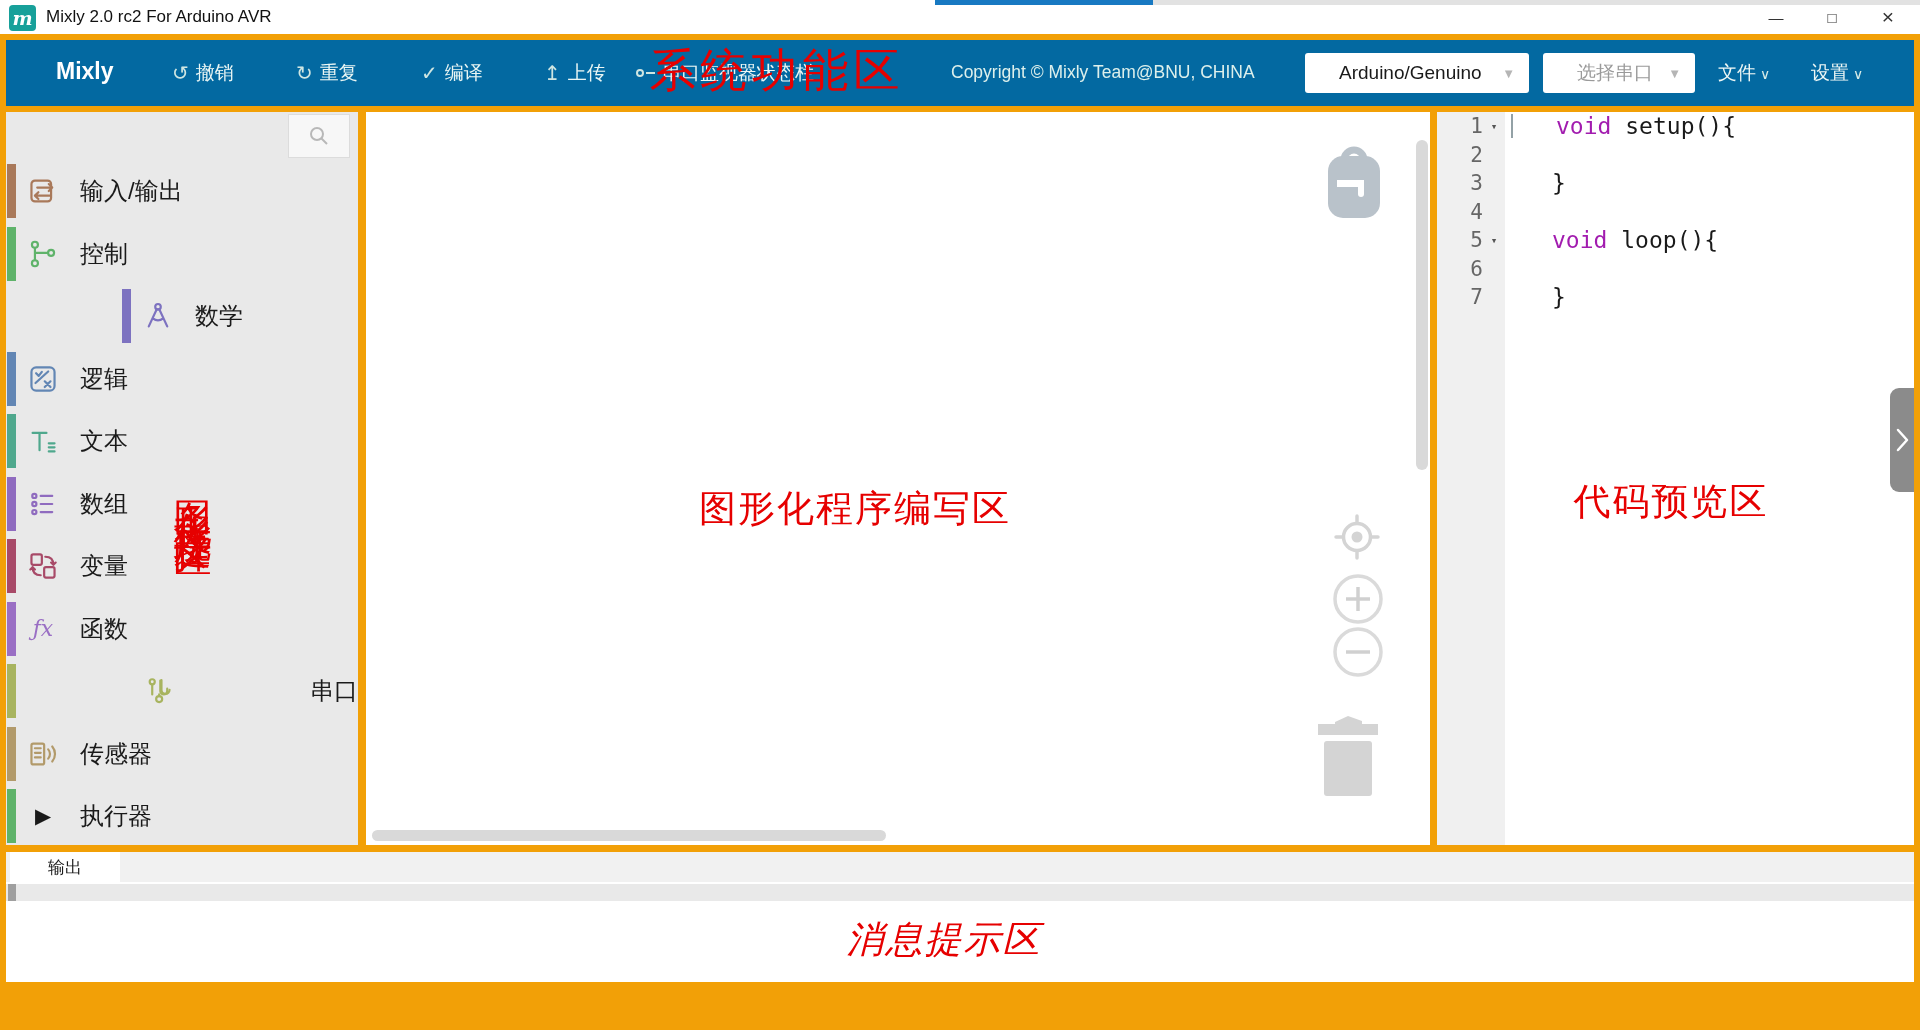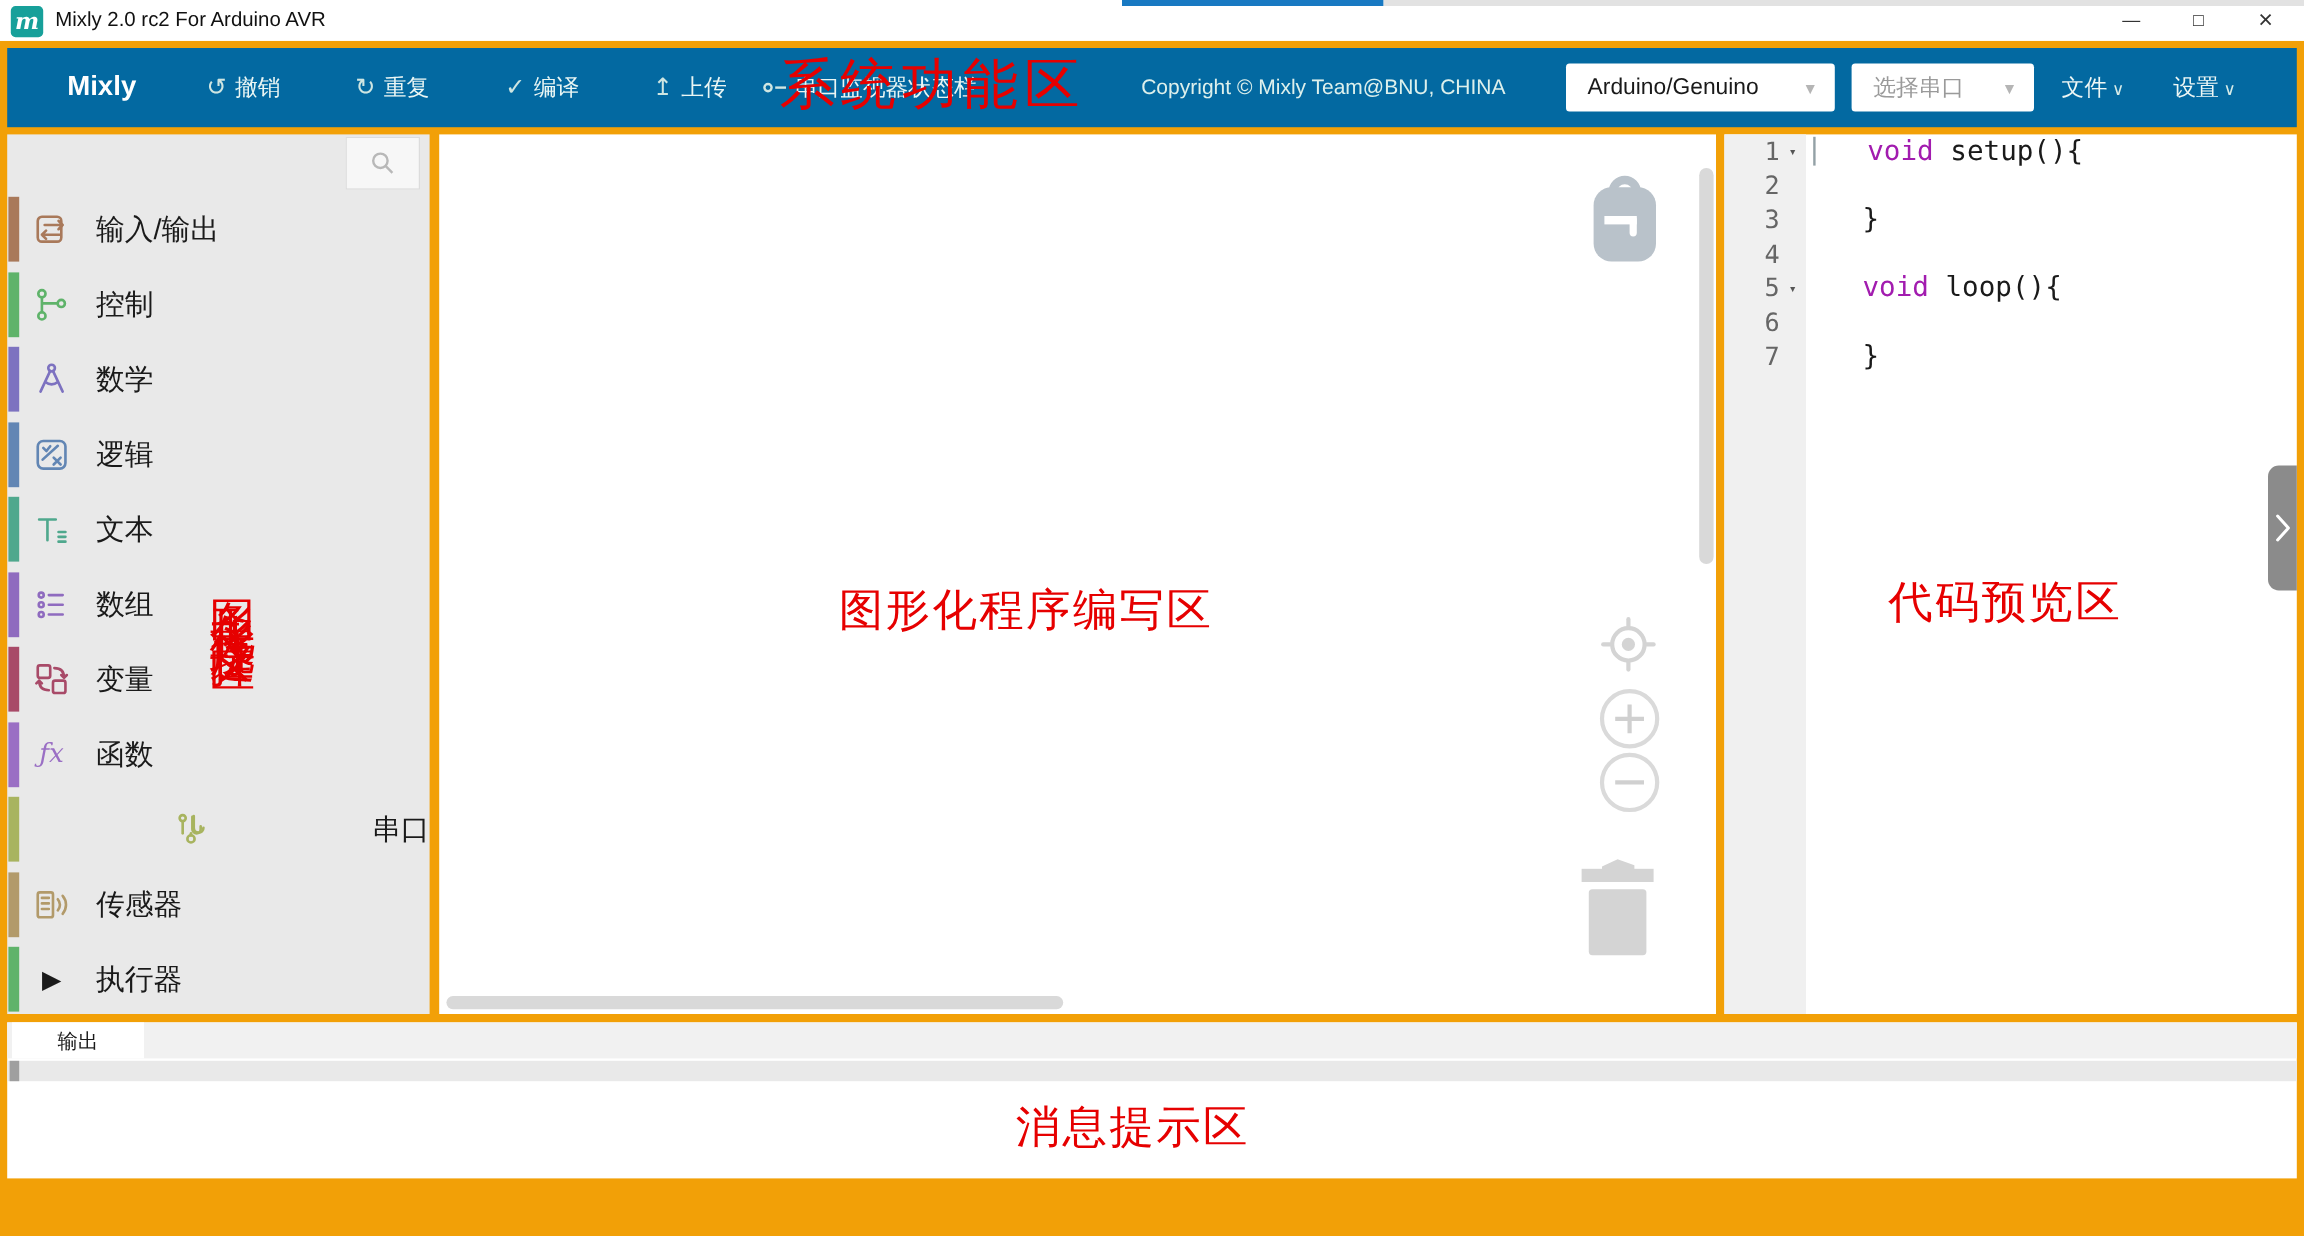--- a/index.html
+++ b/index.html
@@ -28,21 +28,21 @@
   .tb-btn { position:absolute; top:0; height:66px; display:flex; align-items:center; gap:7px;
             color:#eaf6f4; font-size:19px; cursor:default; }
   .tb-icon { color:#cfe6e2; font-size:20px; line-height:1; }
   .tb-undo { left:166px; } .tb-redo { left:290px; } .tb-compile { left:415px; }
   .tb-upload { left:538px; } .tb-serial { left:630px; }
   .serial-glyph { display:flex; align-items:center; gap:2px; }
   .serial-glyph .dot { width:8px; height:8px; border:2px solid #cfe6e2; border-radius:50%; }
   .serial-glyph .dash { width:9px; height:2px; background:#cfe6e2; }
   .tb-copyright { position:absolute; left:945px; top:22px; font-size:17.5px; color:#ddf0ec; }
   .tb-select { position:absolute; top:13px; height:40px; background:#fff; border-radius:3px;
-               display:flex; align-items:center; justify-content:space-between; padding:0 14px 0 18px; }
+               display:flex; align-items:center; justify-content:space-between; padding:0 14px 0 34px; }
   .tb-select .caret { color:#b5b5b5; font-size:13px; margin-left:14px; }
   .tb-board { left:1299px; width:224px; font-size:19px; color:#1a1a1a; }
   .tb-port  { left:1537px; width:152px; font-size:19px; color:#9a9a9a; }
   .tb-menu { position:absolute; top:20px; color:#eef7f5; font-size:19px; }
   .tb-menu .chev { font-size:14px; margin-left:4px; color:#d8ecE8; }
   .tb-file { left:1712px; } .tb-settings { left:1805px; }
 
   
   .sidebar { position:absolute; left:6px; top:112px; width:352px; height:733px; background:#e9e9e9; z-index:2; }
   .search-input { position:absolute; left:4px; top:2px; width:276px; height:44px; background:#fff;
@@ -97,21 +97,21 @@
   .graythumb { position:absolute; left:2px; top:0; width:8px; height:17px; background:#9f9f9f; }
 
   
   .anno { position:absolute; color:#e60000; font-family:"Liberation Serif","DejaVu Serif",serif;
           z-index:10; pointer-events:none; transform:translate(-50%,-50%); white-space:nowrap; }
   .anno-system  { left:777px; top:71px;  font-size:46px; letter-spacing:5px; }
   .anno-palette { left:192px; top:494px; font-size:38px; writing-mode:vertical-rl;
                   text-orientation:upright; letter-spacing:6px; white-space:normal; }
   .anno-canvas  { left:855px; top:509px; font-size:37px; letter-spacing:2px; }
   .anno-code    { left:1671px; top:502px; font-size:37px; letter-spacing:2px; }
-  .anno-message { left:944px; top:940px; font-size:37px; letter-spacing:2px; }
+  .anno-message { left:944px; top:940px; font-size:37px; letter-spacing:2px;font-style:italic; }
 
   .gray-icon { stroke:#d4d4d4; fill:none; stroke-width:3.5; stroke-linecap:round; }
 </style>
 </head>
 <body>
 
 <div class="titlebar">
   <div class="app-logo">m</div>
   <div class="title-text">Mixly 2.0 rc2 For Arduino AVR</div>
   <div class="winbtns">
@@ -199,21 +199,21 @@
         <svg viewBox="0 0 26 26">
             <circle cx="6" cy="5" r="2.6"></circle>
             <circle cx="6" cy="21" r="2.6"></circle>
             <circle cx="20" cy="12" r="2.6"></circle>
             <path d="M6,7.6 V18.4 M6,12 C10,12 13,12 17.4,12"></path>
           </svg>
       </span>
       <span class="cat-label">控制</span>
     </div>
 
-    <div class="cat-row" style="color: rgb(125, 114, 192);">
+    <div class="cat-row" style="color: rgb(125, 114, 192); justify-content: center;">
       <span class="cat-strip"></span>
       <span class="cat-icon">
         <svg viewBox="0 0 26 26">
             <circle cx="13" cy="5" r="2.4"></circle>
             <path d="M12,7 L5,22 M14,7 L21,22 M8.5,15 q4.5,3.5 9,0"></path>
           </svg>
       </span>
       <span class="cat-label">数学</span>
     </div>
 

